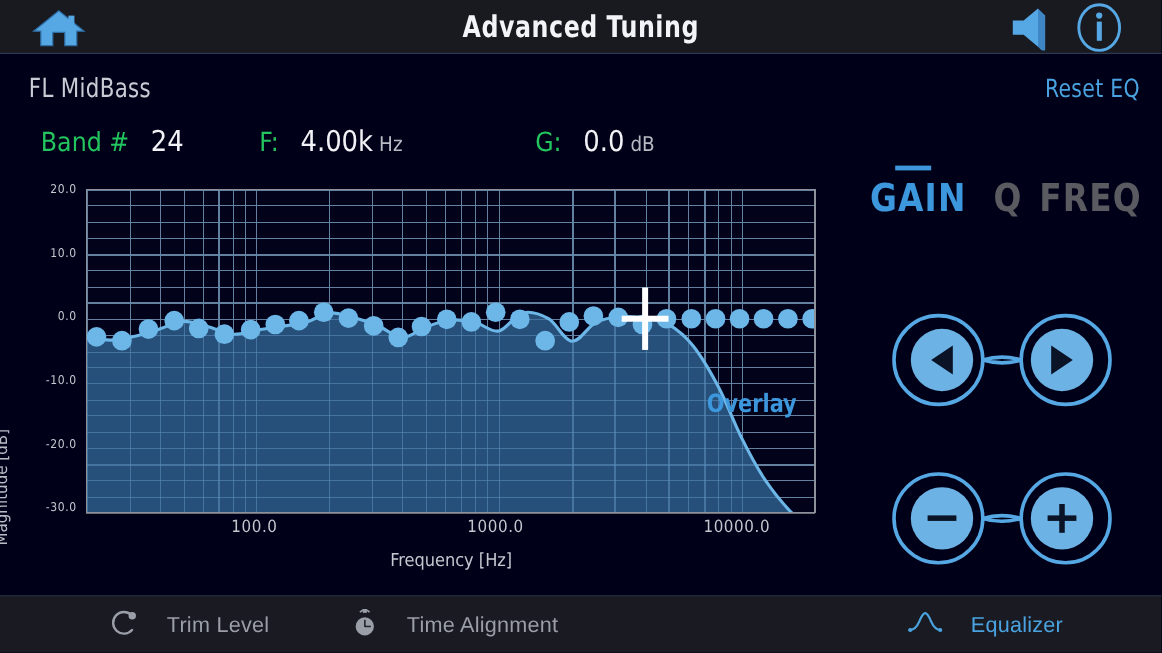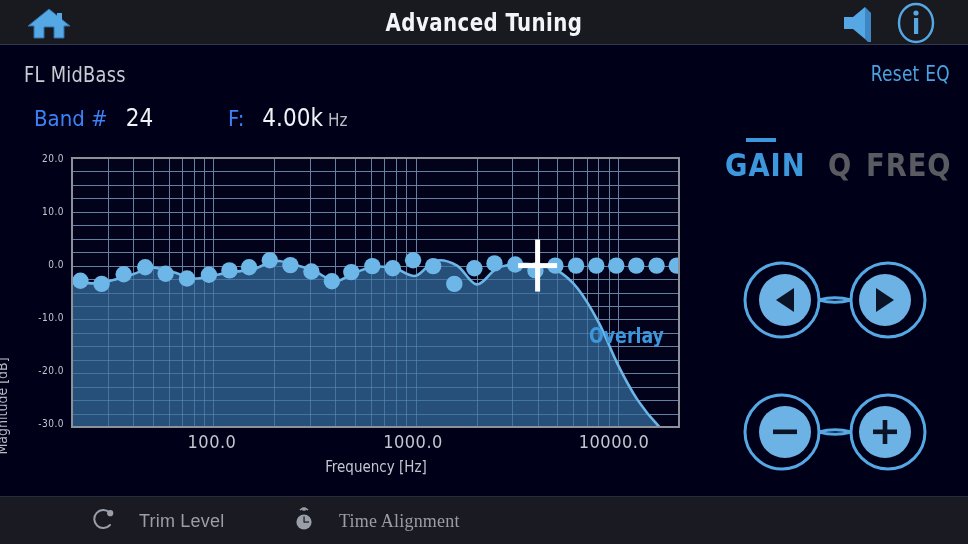--- a/index.html
+++ b/index.html
@@ -40,44 +40,44 @@
     position:absolute; right:18px; top:62px;
     color:#4aa3e0; font-size:21px; letter-spacing:0.3px;
     transform:scaleX(0.9); transform-origin:right center;
     font-family:"DejaVu Sans Condensed","Liberation Sans", sans-serif;
   }
 
   
   .params { position:absolute; left:0; top:104px; width:700px; height:34px; }
   .param { position:absolute; top:0; white-space:nowrap; color:#d7dae1;
            font-family:"DejaVu Sans Condensed","Liberation Sans", sans-serif; }
-  .param .k { font-size:22px; color:#3b82f6; }
+  .param .k { font-size:22px; color:#22c55e; }
   .param .v { font-size:24px; color:#f0f2f6; margin-left:18px; }
   .param .u { font-size:17px; color:#b7bbc4; margin-left:5px; }
   .p-band { left:34px; }
-  .p-freq { left:228px; }
+  .p-freq { left:216px; }
   .p-gain { left:446px; }
   .p-q    { left:603px; }
 
   
   .chart-wrap { position:absolute; left:0px; top:148px; width:700px; height:340px; }
   .ylabel {
     position:absolute; left:2px; top:250px;
     color:#b9bcc5; font-size:14px;
     transform:rotate(-90deg) translateX(-50%); transform-origin:left center;
     white-space:nowrap;
     font-family:"DejaVu Sans Condensed","Liberation Sans", sans-serif;
   }
   .ytick {
     position:absolute; right:636px; width:60px; text-align:right;
     color:#c4c7cf; font-size:10px; letter-spacing:0.5px;
     font-family:"DejaVu Sans Condensed","Liberation Sans", sans-serif;
   }
   .xtick {
-    position:absolute; top:283px; color:#c4c7cf; font-size:18px;
+    position:absolute; top:283px; color:#c4c7cf; font-size:14px;
     text-align:center; width:80px; letter-spacing:0.5px;
     font-family:"DejaVu Sans Condensed","Liberation Sans", sans-serif;
   }
   .xlabel {
     position:absolute; top:310px; left:276px; width:200px; text-align:center;
     color:#c4c7cf; font-size:15px;
     font-family:"DejaVu Sans Condensed","Liberation Sans", sans-serif;
   }
   .overlay-text {
     position:absolute; left:589px; top:176px;
@@ -113,21 +113,21 @@
     position:absolute; left:0; bottom:0; width:968px; height:48px;
     background:#191a22; border-top:1px solid #262e3e;
   }
   .nav-item {
     position:absolute; top:0; height:48px; display:flex;
     align-items:center; gap:23px; white-space:nowrap;
   }
   .nav-label { font-size:18px; letter-spacing:0.2px; }
   .nav-item.idle .nav-label { color:#9a9ea7; }
   .nav-item.active .nav-label { color:#4aa3e0; }
-  .n-trim { left:92px; } .n-time { left:292px;font-family:Liberation Serif, serif; }
+  .n-trim { left:92px; } .n-time { left:292px; }
   .n-cross { left:542px; } .n-eq { left:756px; }
 </style>
 </head>
 <body>
 
 <div id="app">
 
   <div class="header">
     <div class="home-icon">
       <svg width="50" height="34" viewBox="0 0 50 34">
@@ -157,20 +157,23 @@
 
   <div class="chan-label">FL MidBass</div>
   <div class="reset-eq">Reset EQ</div>
 
   <div class="params">
     <div class="param p-band">
       <span class="k">Band #</span><span class="v">24</span>
     </div>
     <div class="param p-freq">
       <span class="k">F:</span><span class="v">4.00k</span><span class="u">Hz</span>
+    </div>
+    <div class="param p-gain">
+      <span class="k">G:</span><span class="v">0.0</span><span class="u">dB</span>
     </div>
   </div>
 
   <div class="chart-wrap">
     <div class="ylabel">Magnitude [dB]</div>
 
     <div class="ytick" style="top:5px">20.0</div>
     <div class="ytick" style="top:58px">10.0</div>
     <div class="ytick" style="top:111px">0.0</div>
     <div class="ytick" style="top:164px">-10.0</div>
@@ -388,15 +391,25 @@
           <rect x="10.3" y="1.5" width="3.4" height="3.2" fill="#9a9ea7"></rect>
           <path d="M8 4.2 A5 5 0 0 1 16 4.2" fill="none" stroke="#9a9ea7" stroke-width="1.4"></path>
           <rect x="11.4" y="10.5" width="1.3" height="6" fill="#22242c"></rect>
           <rect x="12" y="15.4" width="5" height="1.3" fill="#22242c"></rect>
         </svg>
       </span>
       <span class="nav-label">Time Alignment</span>
     </div>
 
 
+    <div class="nav-item active n-eq">
+      <span>
+        <svg width="30" height="20" viewBox="0 0 30 20">
+          <path d="M2 16 Q7 16 10 9 Q13 2 15 2 Q17 2 20 9 Q23 16 28 16" fill="none" stroke="#4aa3e0" stroke-width="1.9" stroke-linecap="round"></path>
+          <circle cx="2.5" cy="16" r="1.7" fill="#4aa3e0"></circle>
+          <circle cx="27.5" cy="16" r="1.7" fill="#4aa3e0"></circle>
+        </svg>
+      </span>
+      <span class="nav-label">Equalizer</span>
+    </div>
   </div>
 
 </div>
 
 </body></html>

